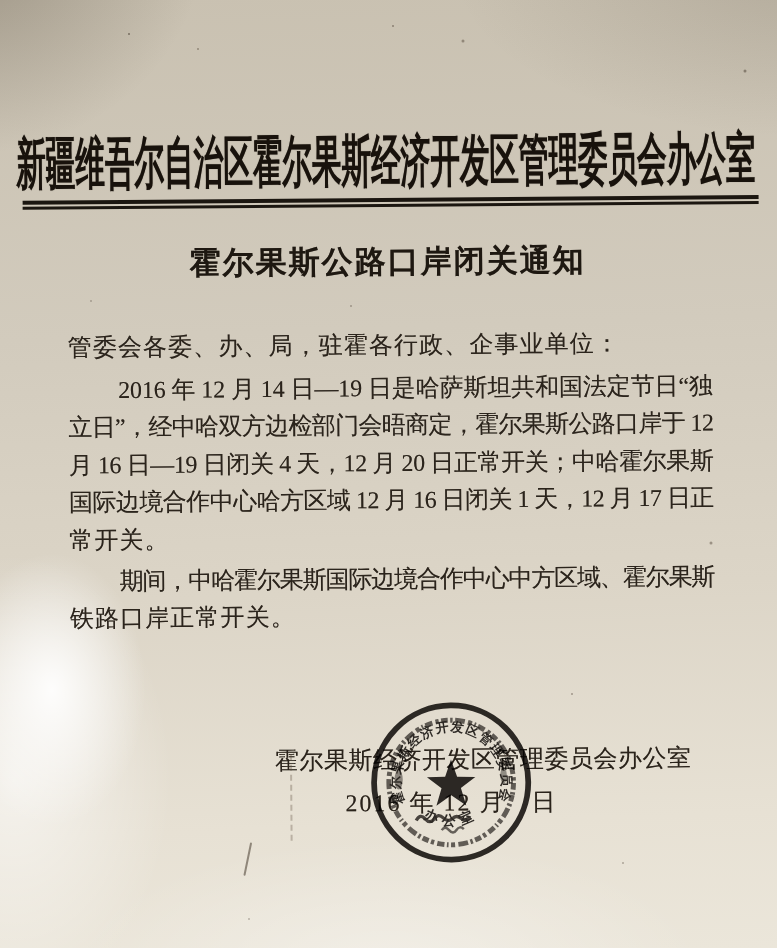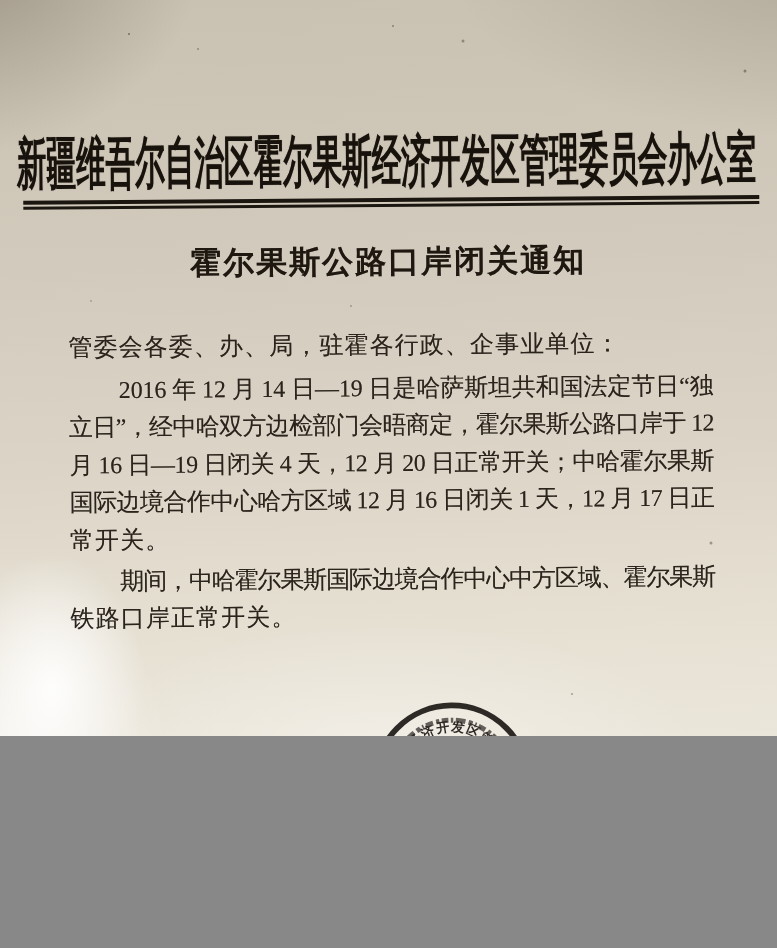--- a/index.html
+++ b/index.html
@@ -1,17 +1,17 @@
 <!DOCTYPE html>
 <html><head>
 <meta charset="utf-8">
 <style>
   html,body{margin:0;padding:0;background:#888;}
   .page{
-    position:relative;width:777px;height:736px;overflow:hidden;
+    position:relative;width:777px;height:948px;overflow:hidden;
     font-family:"Liberation Serif","DejaVu Serif",serif;
     background-color:#d5cec0;
     background-image:
       radial-gradient(130px 190px at 52px 690px, rgba(255,255,255,.92), rgba(255,255,255,0) 72%),
       radial-gradient(210px 300px at 14px 780px, rgba(255,255,255,.60), rgba(255,255,255,0) 75%),
       radial-gradient(340px 300px at -40px -60px, rgba(62,52,38,.34), rgba(62,52,38,0) 72%),
       radial-gradient(520px 240px at 105% -30px, rgba(62,52,38,.16), rgba(62,52,38,0) 70%),
       radial-gradient(420px 170px at 50% 102%, rgba(255,255,255,.35), rgba(255,255,255,0) 75%),
       linear-gradient(178deg,#c9c1b1 0%,#d2cbbd 35%,#dcd5c7 62%,#e7e1d4 86%,#ebe6da 100%);
   }

